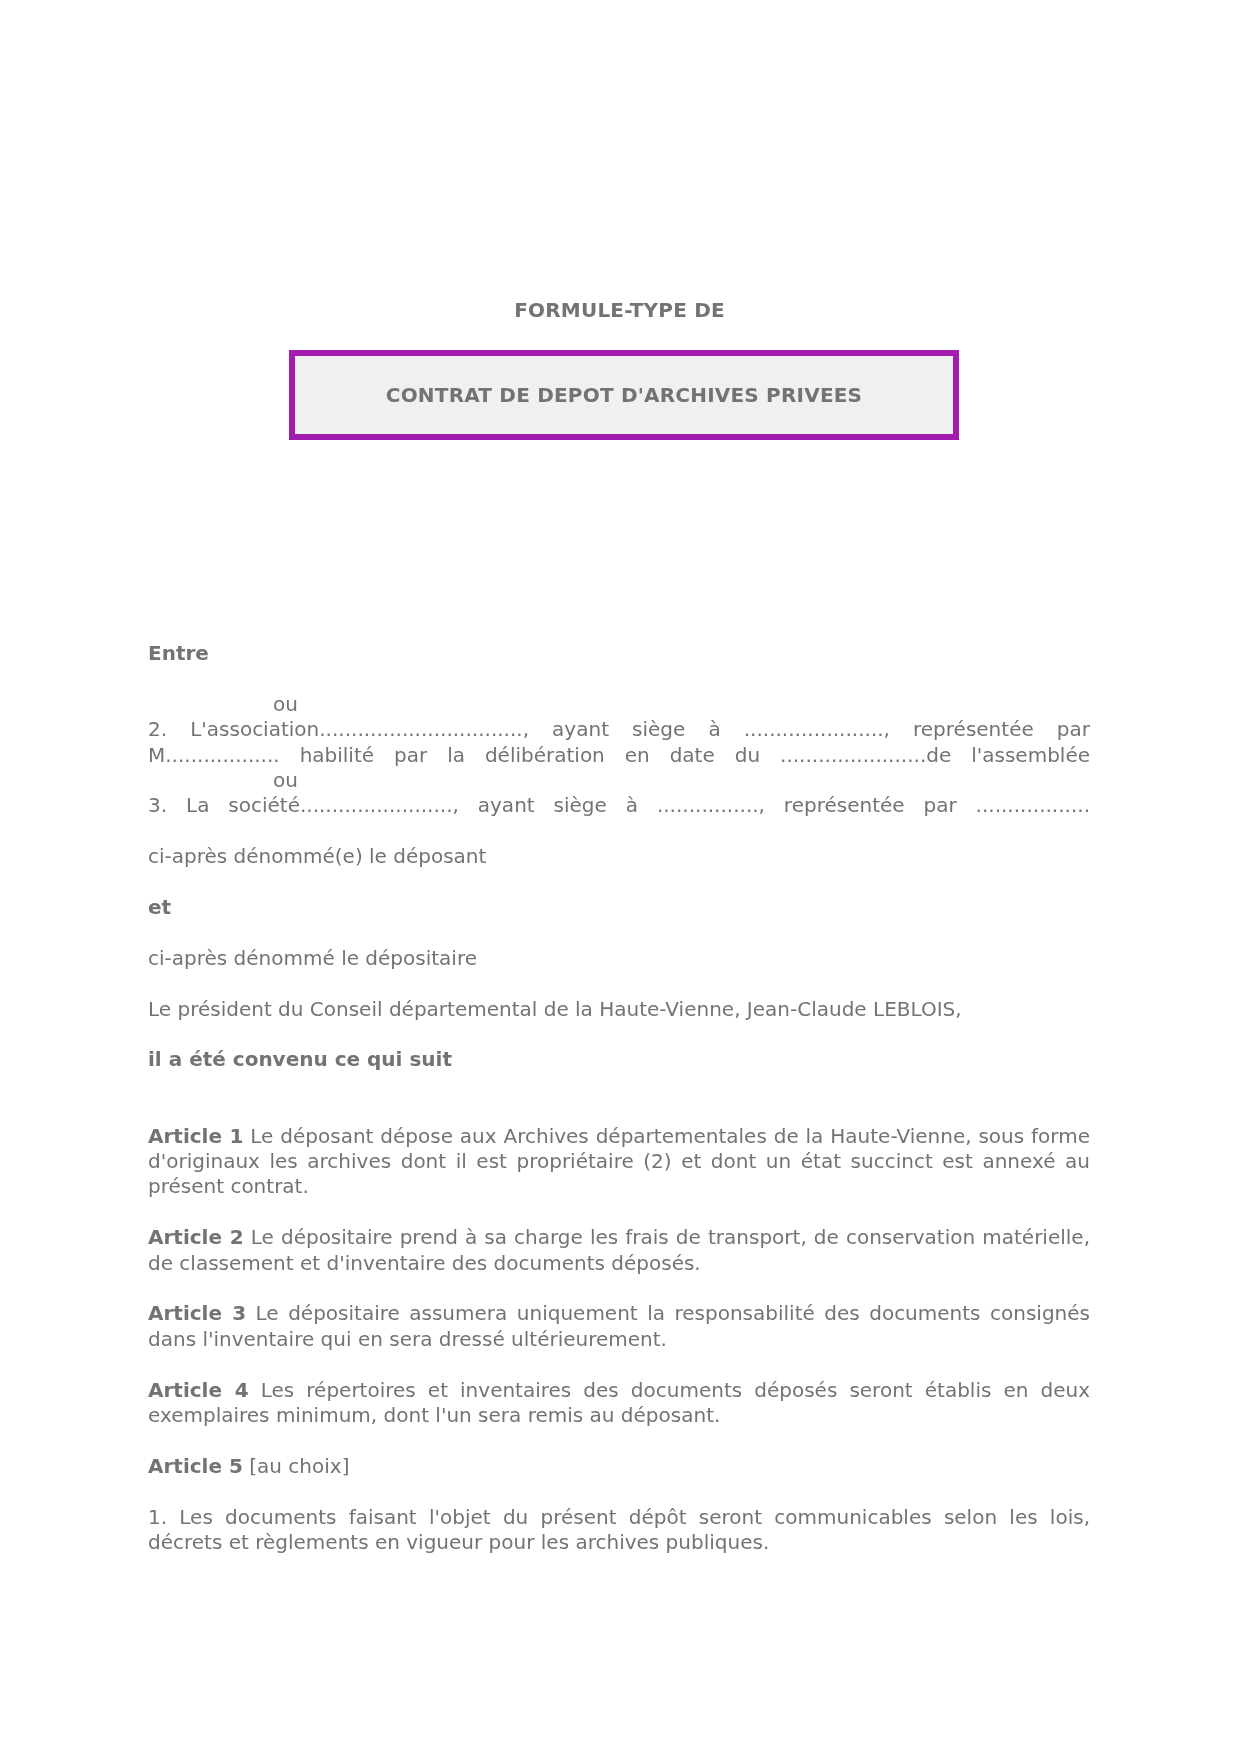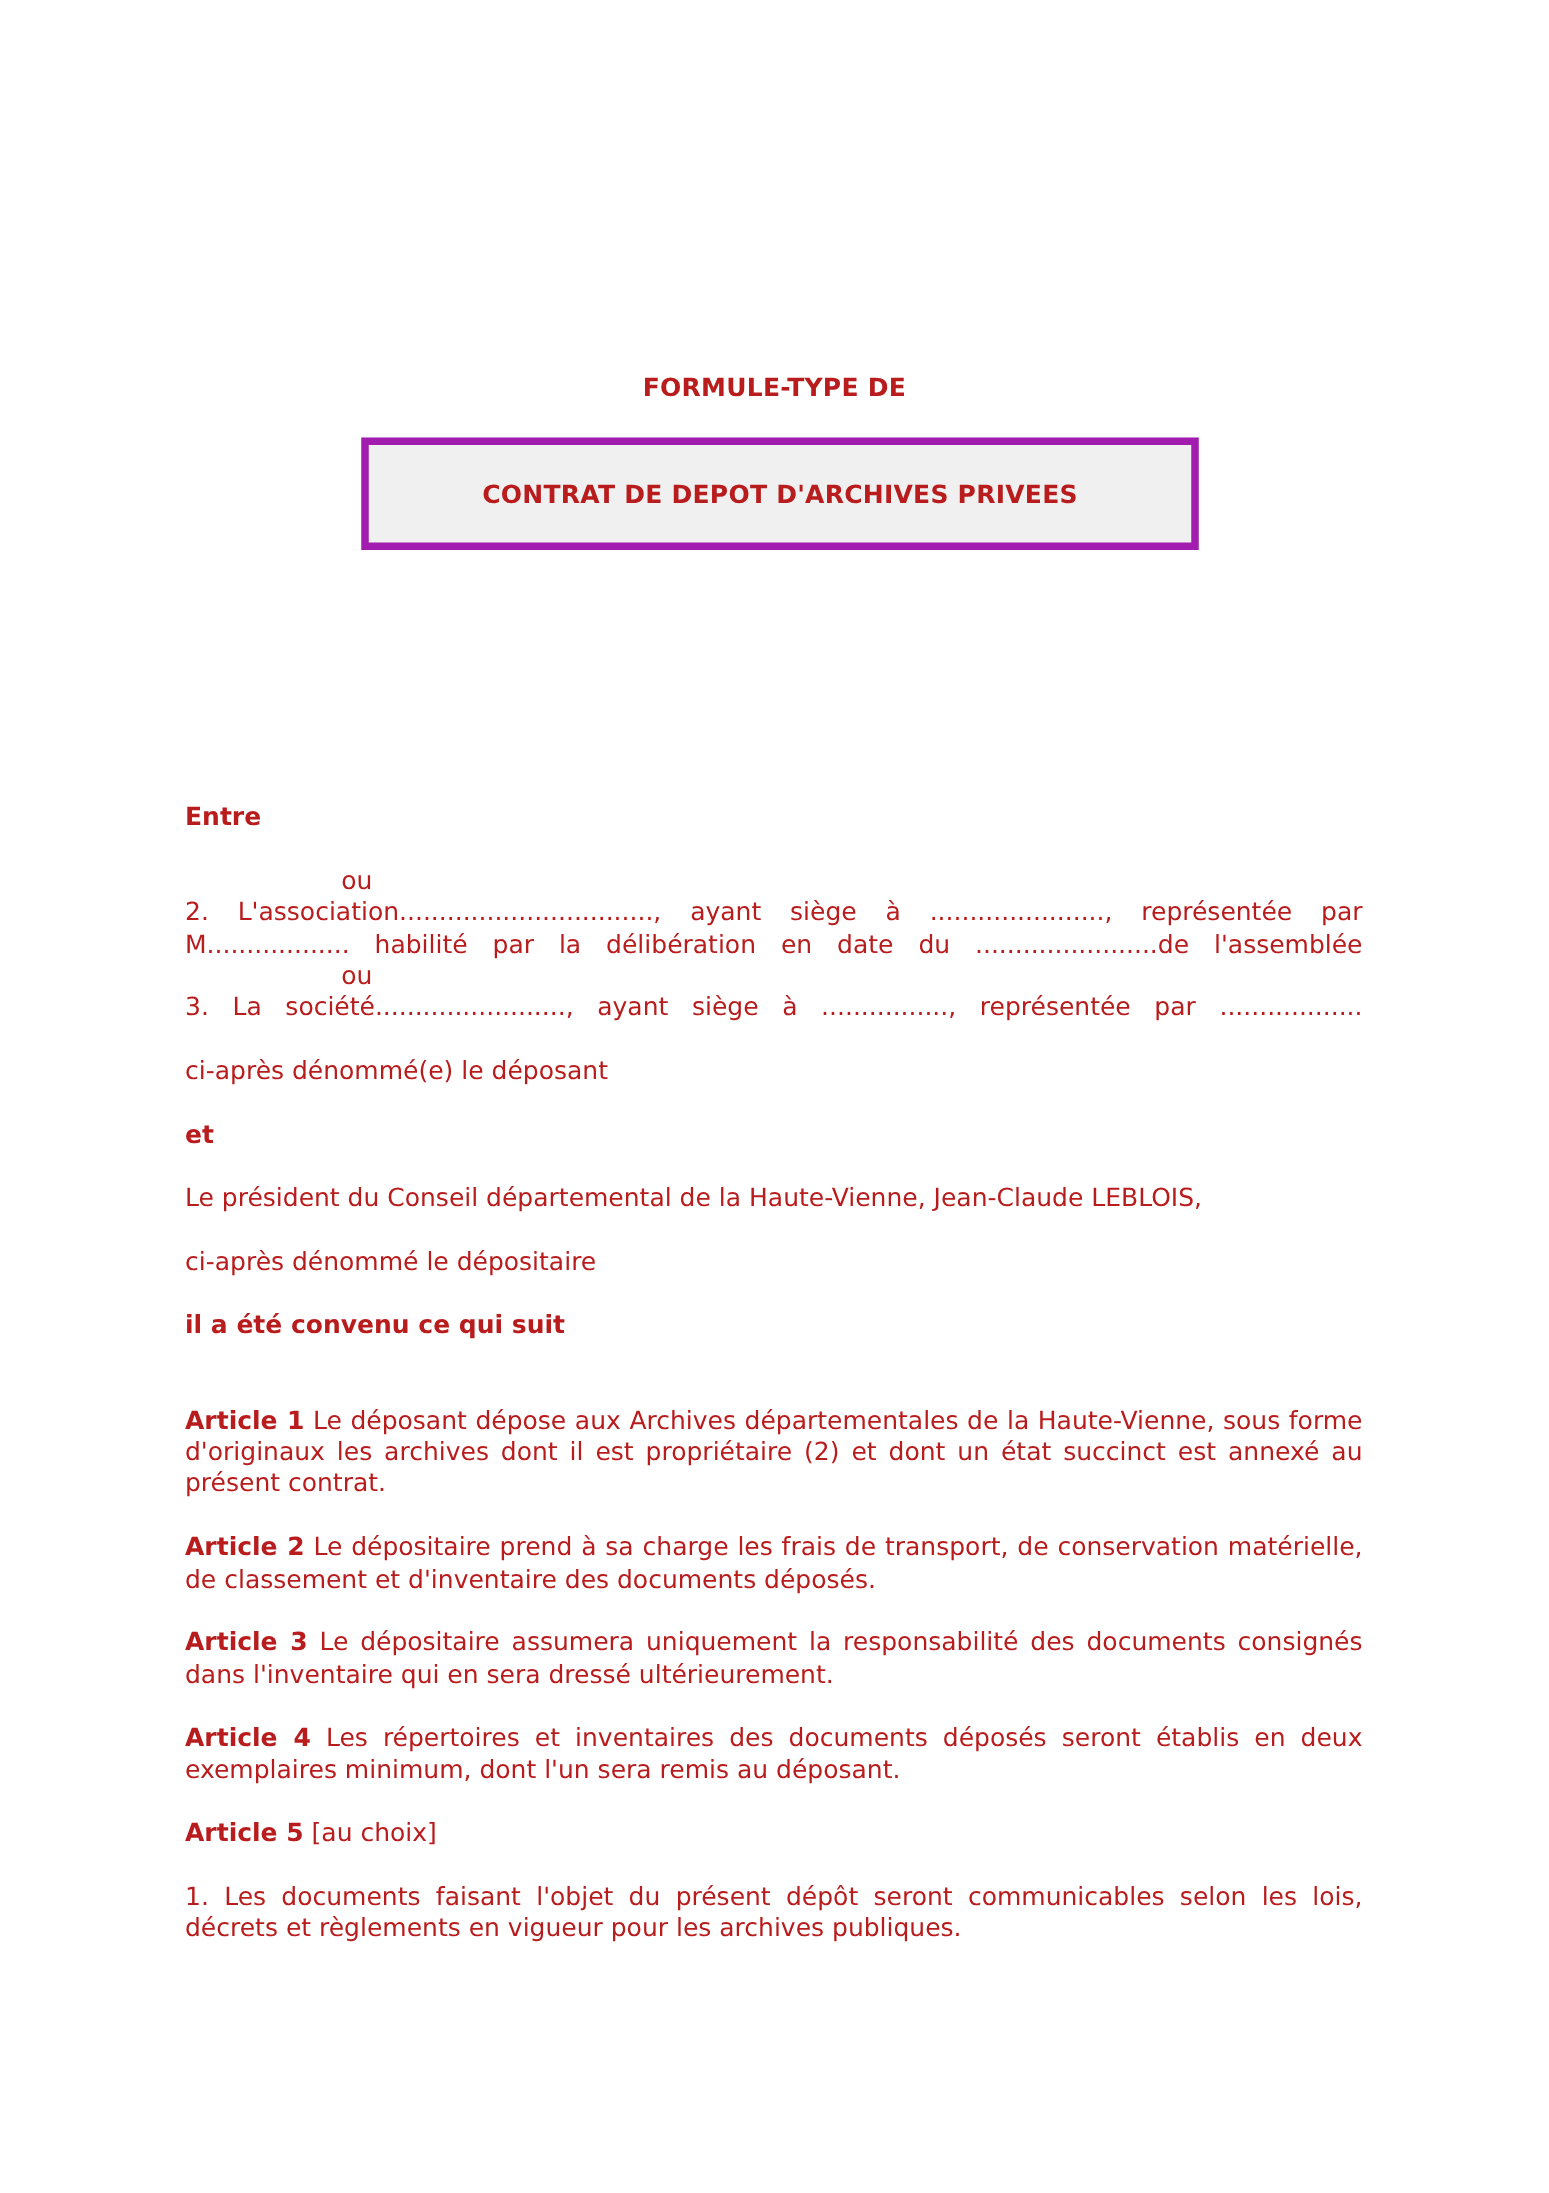--- a/index.html
+++ b/index.html
@@ -1,19 +1,19 @@
 <!DOCTYPE html>
 <html><head>
 <meta charset="utf-8">
 <style>
   html, body { margin: 0; padding: 0; background: #ffffff; }
   body { width: 1239px; height: 1754px; position: relative; overflow: hidden; }
   .page {
     position: absolute; left: 0; top: 0; width: 1239px; height: 1754px;
-    background: #ffffff; color: #b91c1c;
+    background: #ffffff; color: #737373;
     font-family: "DejaVu Sans", sans-serif;
     border-radius: 10px;
   }
   .doc-title {
     position: absolute; left: 0; width: 1239px; top: 298px;
     text-align: center; font-weight: bold; font-size: 20px; letter-spacing: 0.2px;
   }
   .title-box {
     position: absolute; left: 289px; top: 350px; width: 658px; height: 78px;
     border: 6px solid #a21caf; background: #f0f0f0;
@@ -51,23 +51,23 @@
       <span class="line">2. L'association................................, ayant siège à ......................, représentée par</span>
       <span class="line">M.................. habilité par la délibération en date du .......................de l'assemblée</span>
       <span class="indent">ou</span>
       <span class="line">3. La société........................, ayant siège à ................, représentée par ..................</span>
     </div>
 
     <p class="para">ci-après dénommé(e) le déposant</p>
 
     <p class="para bold">et</p>
 
+    <p class="para">ci-après dénommé le dépositaire</p>
+
     <p class="para">Le président du Conseil départemental de la Haute-Vienne, Jean-Claude LEBLOIS,</p>
-
-    <p class="para">ci-après dénommé le dépositaire</p>
 
     <p class="para bold">il a été convenu ce qui suit</p>
 
     <div class="gap2"></div>
 
     <p class="para">
       <span class="bold">Article 1</span>
       <span>Le déposant dépose aux Archives départementales de la Haute-Vienne, sous forme d'originaux les archives dont il est propriétaire (2) et dont un état succinct est annexé au présent contrat.</span>
     </p>
 

